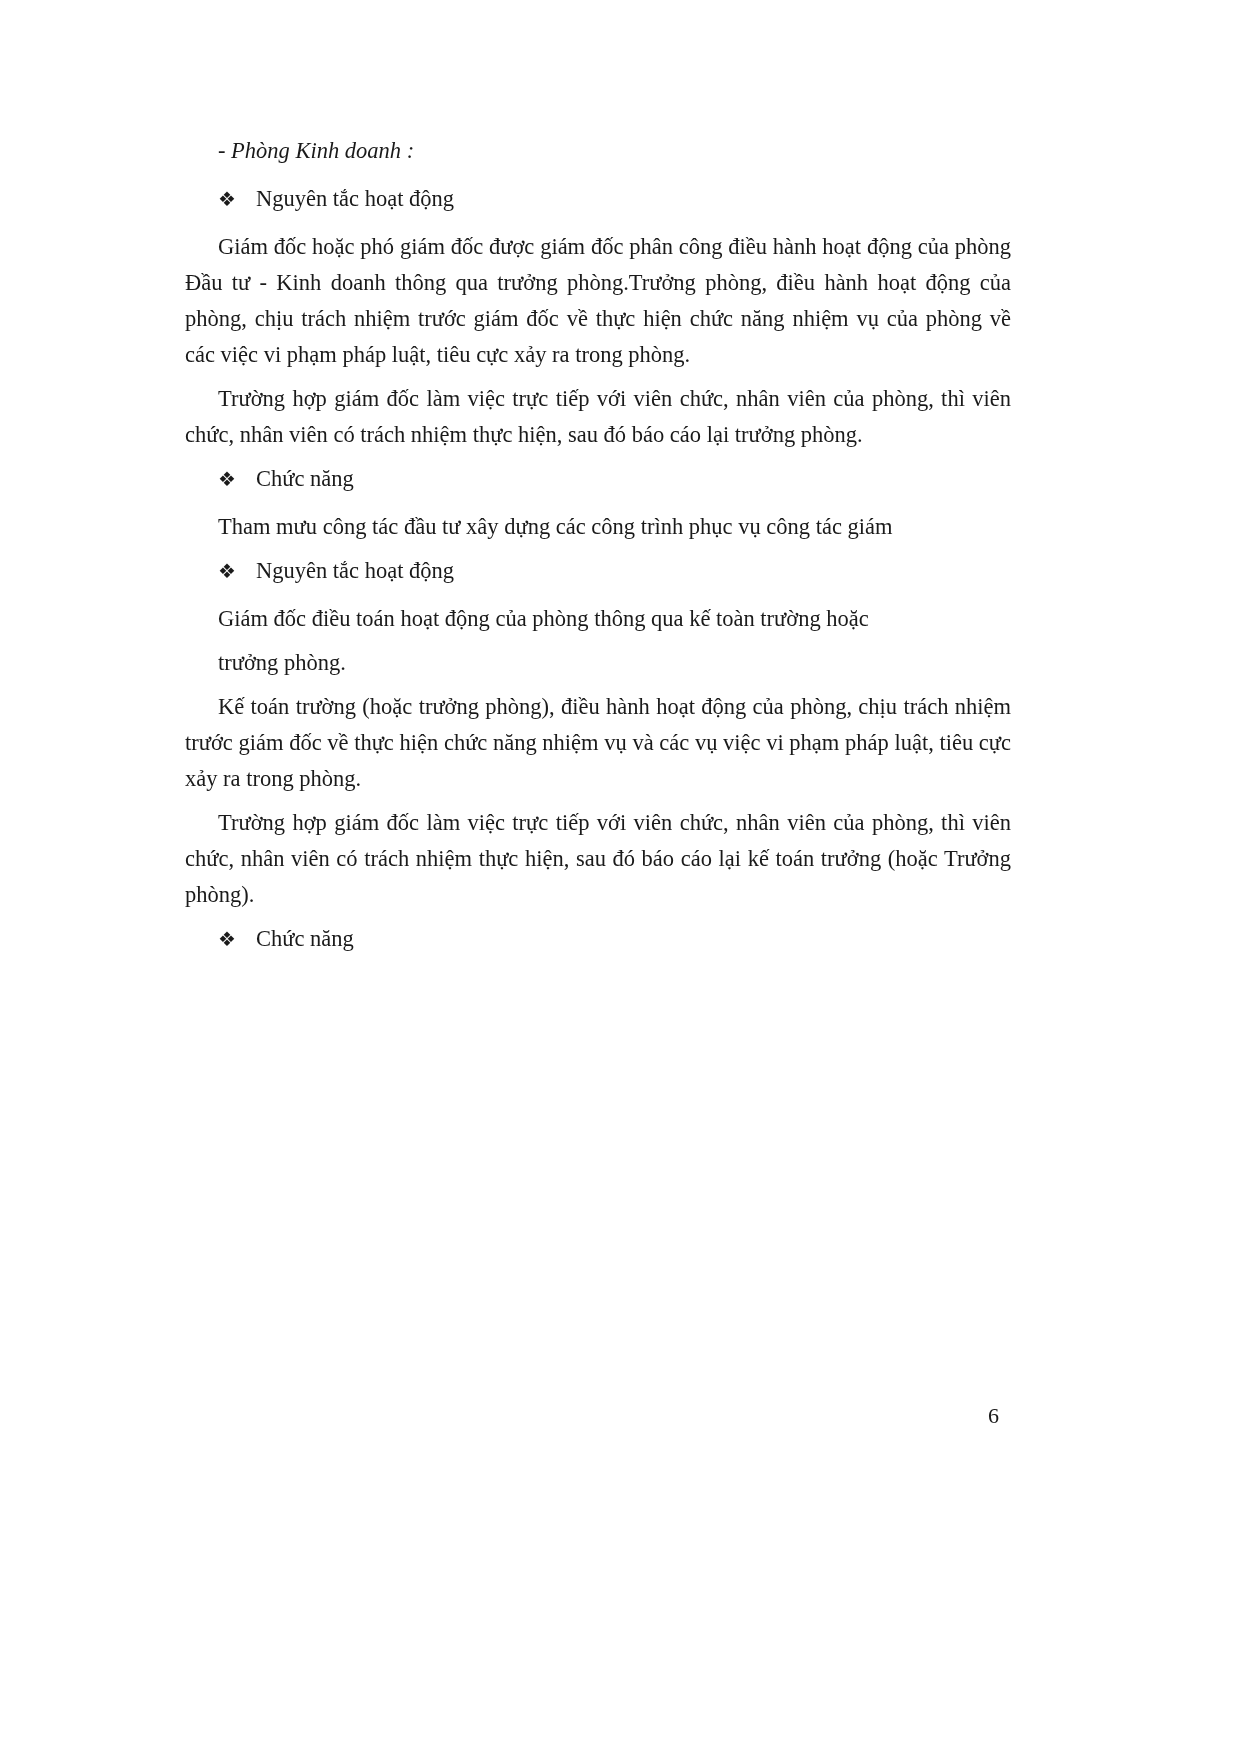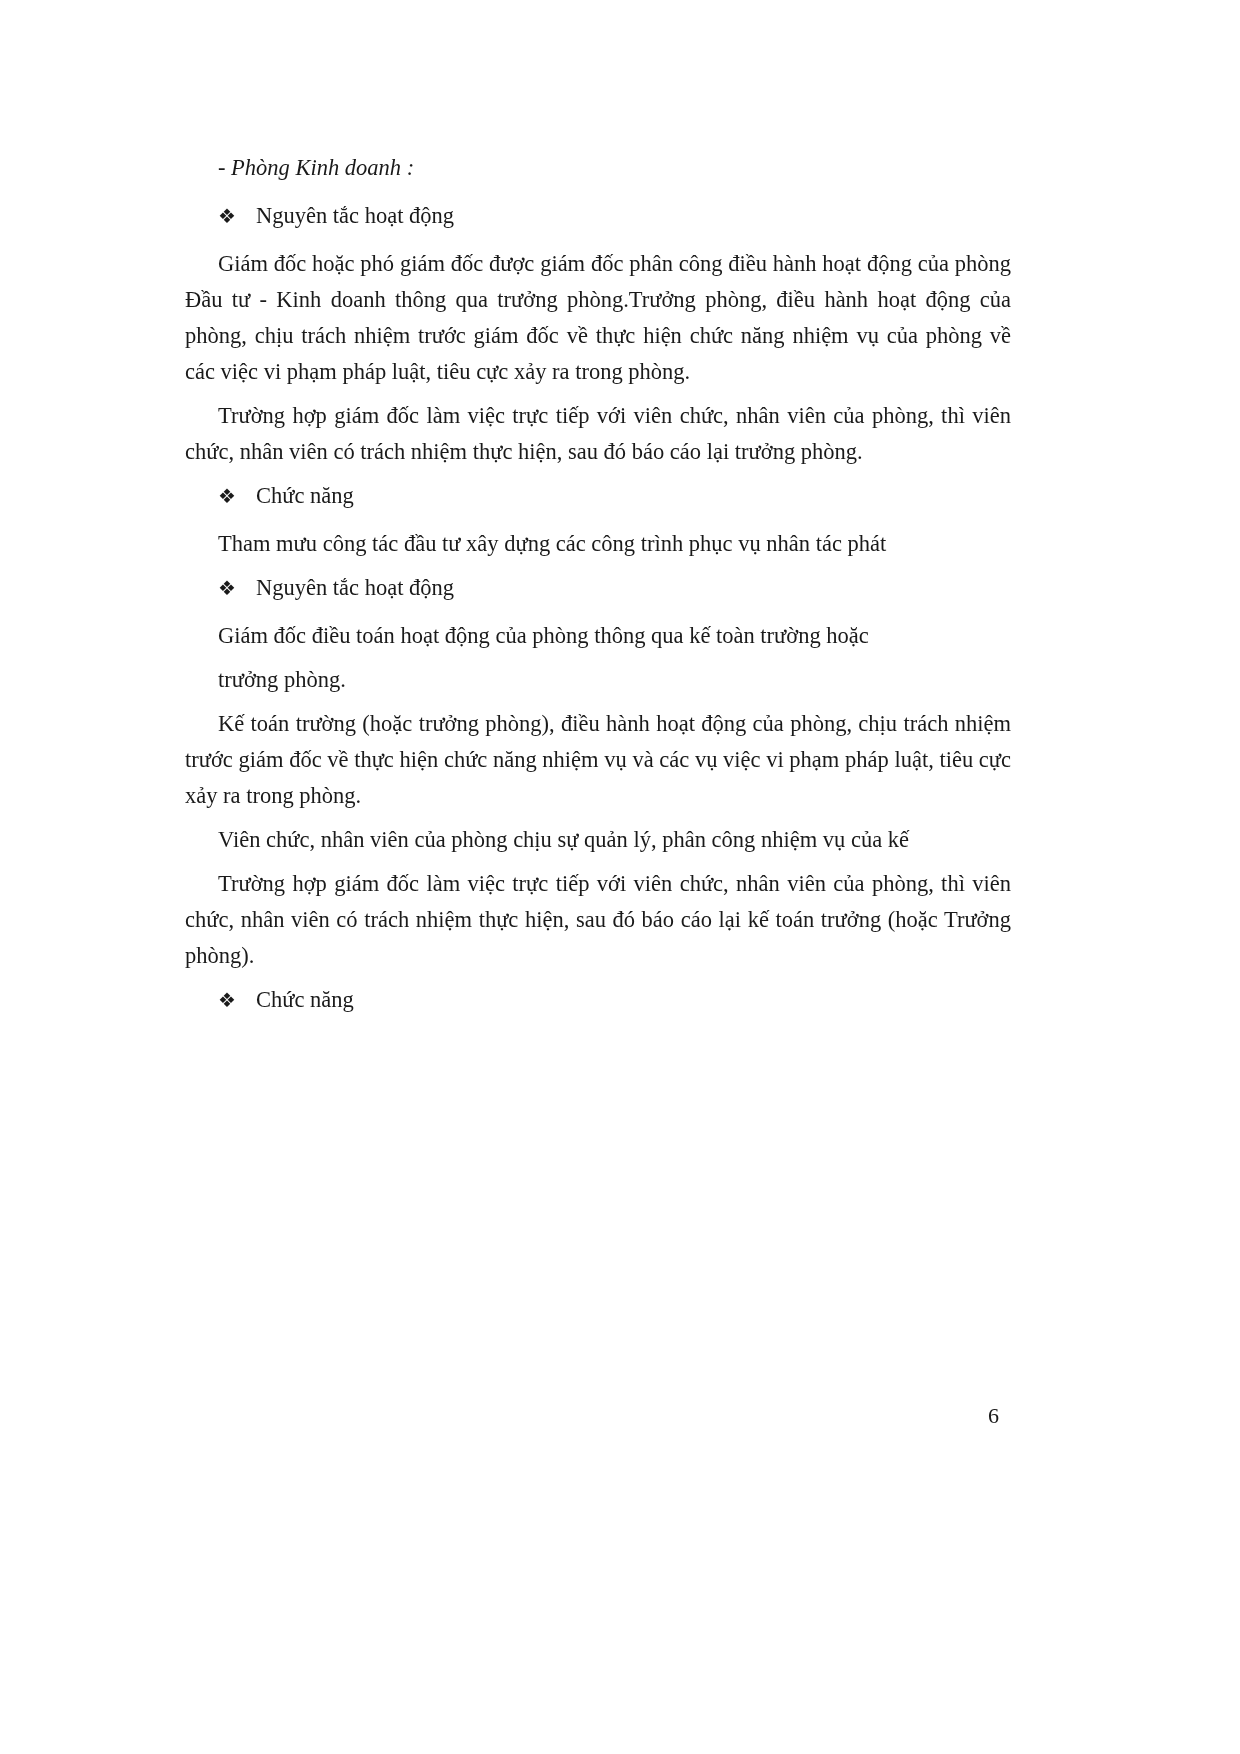--- a/index.html
+++ b/index.html
@@ -13,21 +13,21 @@
   .page {
     position: relative;
     width: 1240px;
     height: 1754px;
     background: #ffffff;
     color: #1a1a1a;
   }
   .content {
     position: absolute;
     left: 185px;
-    top: 146px;
+    top: 129px;
     width: 826px;
     font-size: 22.5px;
     line-height: 36px;
   }
   .content p { margin: 0 0 8px 0; }
   .para-body {
     text-align: justify;
     text-indent: 33px;
   }
   .para-body-noindent {
@@ -71,33 +71,32 @@
 
     <p class="para-bullet"><span class="marker">❖</span><span>Nguyên tắc hoạt động</span></p>
 
     <p class="para-body">Giám đốc hoặc phó giám đốc được giám đốc phân công điều hành hoạt động của phòng Đầu tư - Kinh doanh thông qua trưởng phòng.Trưởng phòng, điều hành hoạt động của phòng, chịu trách nhiệm trước giám đốc về thực hiện chức năng nhiệm vụ của phòng về các việc vi phạm pháp luật, tiêu cực xảy ra trong phòng.</p>
 
 
     <p class="para-body">Trường hợp giám đốc làm việc trực tiếp với viên chức, nhân viên của phòng, thì viên chức, nhân viên có trách nhiệm thực hiện, sau đó báo cáo lại trưởng phòng.</p>
 
     <p class="para-bullet"><span class="marker">❖</span><span>Chức năng</span></p>
 
-    <p class="para-body">Tham mưu công tác đầu tư xây dựng các công trình phục vụ nhân tác phát</p>
+    <p class="para-body">Tham mưu công tác đầu tư xây dựng các công trình phục vụ công tác giám</p>
 
 
 
     <p class="para-bullet"><span class="marker">❖</span><span>Nguyên tắc hoạt động</span></p>
 
     <p class="para-body">Giám đốc điều toán hoạt động của phòng thông qua kế toàn trường hoặc</p>
 
     <p class="para-body">trưởng phòng.</p>
 
     <p class="para-body">Kế toán trường (hoặc trưởng phòng), điều hành hoạt động của phòng, chịu trách nhiệm trước giám đốc về thực hiện chức năng nhiệm vụ và các vụ việc vi phạm pháp luật, tiêu cực xảy ra trong phòng.</p>
 
-    <p class="para-body">Viên chức, nhân viên của phòng chịu sự quản lý, phân công nhiệm vụ của kế</p>
 
 
     <p class="para-body">Trường hợp  giám đốc làm việc trực tiếp với viên chức, nhân viên của phòng, thì viên chức, nhân viên có trách nhiệm thực hiện, sau đó báo cáo lại kế toán trưởng (hoặc Trưởng phòng).</p>
 
     <p class="para-bullet"><span class="marker">❖</span><span>Chức năng</span></p>
 
   </div>
 
   <div class="page-number">6</div>
 </div>

